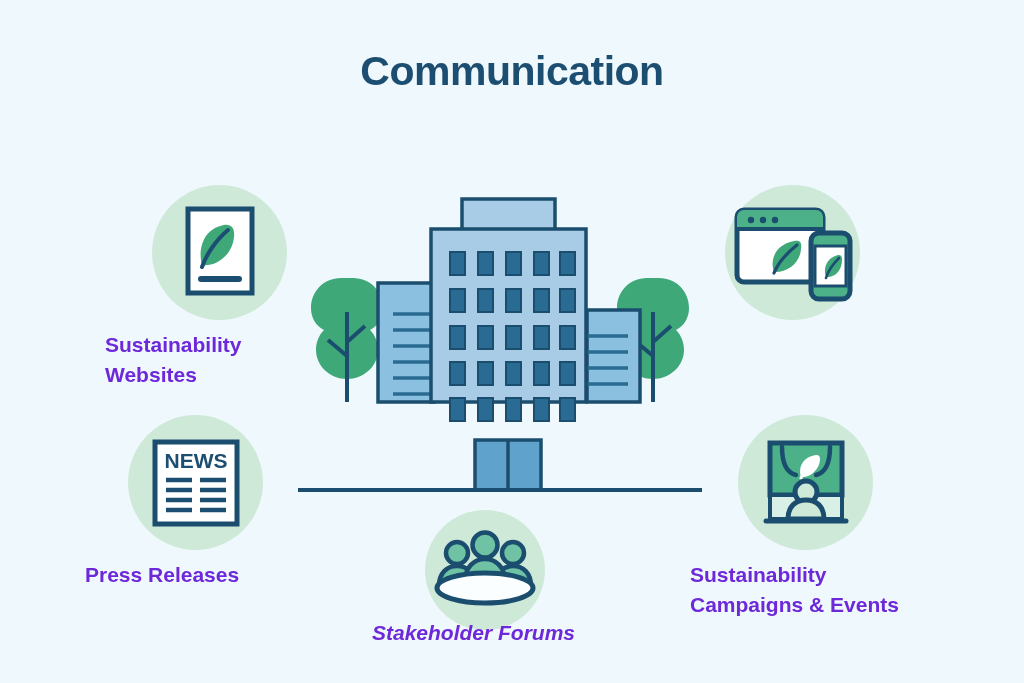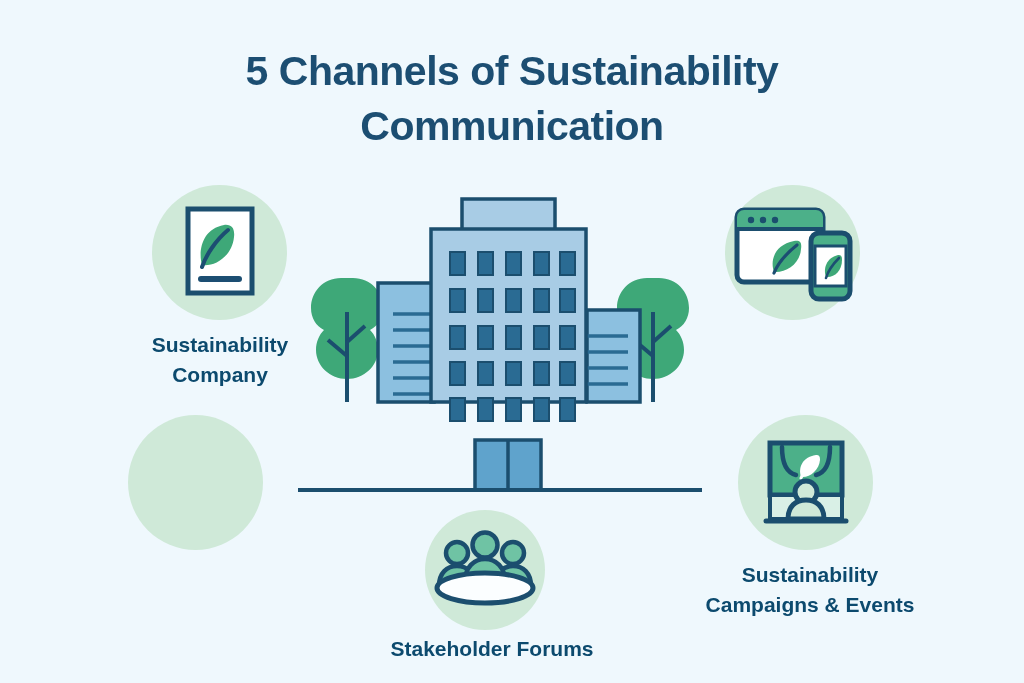--- a/index.html
+++ b/index.html
@@ -34,25 +34,24 @@
     position:absolute;
     border-radius:50%;
     background:#CFE9D8;
   }
   .iconwrap {
     position:absolute;
     display:flex; align-items:center; justify-content:center;
   }
   .label {
     position:absolute;
-    text-align:center;
     font-size:21px;
     font-weight:bold;
     line-height:1.42;
-    color:#0c4a6e;
+    color:#6d28d9;
     white-space:nowrap;
   }
   .label .l2 { display:block; }
 
   
   #node-reports   { left:105px;  top:185px; width:230px; height:200px; }
   #node-reports   .disc    { left:47px;  top:0;   width:135px; height:135px; }
   #node-reports   .iconwrap{ left:47px;  top:0;   width:135px; height:135px; }
   #node-reports   .label   { left:0;     top:145px; width:230px; }
 
@@ -67,36 +66,35 @@
   #node-web       .label   { left:0;     top:145px; width:240px; }
 
   #node-campaigns { left:690px; top:415px; width:240px; height:200px; }
   #node-campaigns .disc    { left:48px;  top:0;   width:135px; height:135px; }
   #node-campaigns .iconwrap{ left:48px;  top:0;   width:135px; height:135px; }
   #node-campaigns .label   { left:0;     top:145px; width:240px; }
 
   #node-forums    { left:372px; top:510px; width:240px; height:175px; }
   #node-forums    .disc    { left:53px;  top:0;   width:120px; height:120px; }
   #node-forums    .iconwrap{ left:53px;  top:0;   width:120px; height:120px; }
-  #node-forums    .label   { left:0;     top:124px; width:240px; }
+  #node-forums    .label   { left:0;     top:108px; width:240px;font-style:italic; }
 
   
   #building-scene {
     position:absolute;
     left:295px; top:190px;
     width:410px; height:310px;
   }
 </style>
 </head>
 <body>
 
 <div id="infographic">
 
   <div id="title">
-    <span class="line">5 Channels of Sustainability</span>
     <span class="line">Communication</span>
   </div>
 
   <div id="building-scene">
     <svg width="410" height="310" viewBox="0 0 410 310" xmlns="http://www.w3.org/2000/svg">
 
       <g>
         <path d="M52 88 C34 88 22 102 22 118 C22 128 27 136 35 140 C30 145 27 152 27 160 C27 176 41 189 58 189 C75 189 89 176 89 160 C89 152 86 145 81 140 C89 136 94 128 94 118 C94 102 82 88 64 88 Z" fill="#3EA878" transform="translate(-6,0)"></path>
         <line x1="52" y1="122" x2="52" y2="212" stroke="#1B4E6E" stroke-width="4"></line>
         <line x1="52" y1="152" x2="70" y2="136" stroke="#1B4E6E" stroke-width="4"></line>
@@ -178,27 +176,44 @@
     <div class="iconwrap">
       <svg width="80" height="100" viewBox="0 0 80 100" xmlns="http://www.w3.org/2000/svg">
         <rect x="8" y="6" width="64" height="84" fill="#FFFFFF" stroke="#1B4E6E" stroke-width="5"></rect>
         <path d="M44 22 C22 26 18 48 22 62 C34 64 52 54 54 34 C55 26 52 21 44 22 Z" fill="#3EA878"></path>
         <path d="M48 27 C36 37 26 52 22 64" stroke="#1C4E72" stroke-width="4" fill="none" stroke-linecap="round"></path>
         <line x1="21" y1="76" x2="59" y2="76" stroke="#1C4E72" stroke-width="6" stroke-linecap="round"></line>
       </svg>
     </div>
     <div class="label">
       <span>Sustainability</span>
-      <span class="l2">Company</span>
+      <span class="l2">Websites</span>
     </div>
   </div>
 
   <div class="channel" id="node-press">
     <div class="disc"></div>
-    <div class="label">
+    <div class="iconwrap">
+      <svg width="96" height="96" viewBox="0 0 96 96" xmlns="http://www.w3.org/2000/svg">
+        <rect x="7" y="7" width="82" height="82" fill="#FFFFFF" stroke="#1B4E6E" stroke-width="5"></rect>
+        <text x="48" y="33" text-anchor="middle" font-family="Liberation Sans, sans-serif" font-size="21" font-weight="bold" fill="#1C4E72">NEWS</text>
+        <g stroke="#1C4E72" stroke-width="4.5" stroke-linecap="butt">
+          <line x1="18" y1="45" x2="44" y2="45"></line>
+            <line x1="52" y1="45" x2="78" y2="45"></line>
+          <line x1="18" y1="55" x2="44" y2="55"></line>
+            <line x1="52" y1="55" x2="78" y2="55"></line>
+          <line x1="18" y1="65" x2="44" y2="65"></line>
+            <line x1="52" y1="65" x2="78" y2="65"></line>
+          <line x1="18" y1="75" x2="44" y2="75"></line>
+            <line x1="52" y1="75" x2="78" y2="75"></line>
+        </g>
+      </svg>
+    </div>
+    <div class="label">
+      <span>Press Releases</span>
     </div>
   </div>
 
   <div class="channel" id="node-web">
     <div class="disc"></div>
     <div class="iconwrap">
       <svg width="122" height="104" viewBox="0 0 122 104" xmlns="http://www.w3.org/2000/svg">
 
         <g>
           <rect x="5" y="9" width="86" height="72" rx="7" fill="#FFFFFF" stroke="#1B4E6E" stroke-width="5"></rect>

